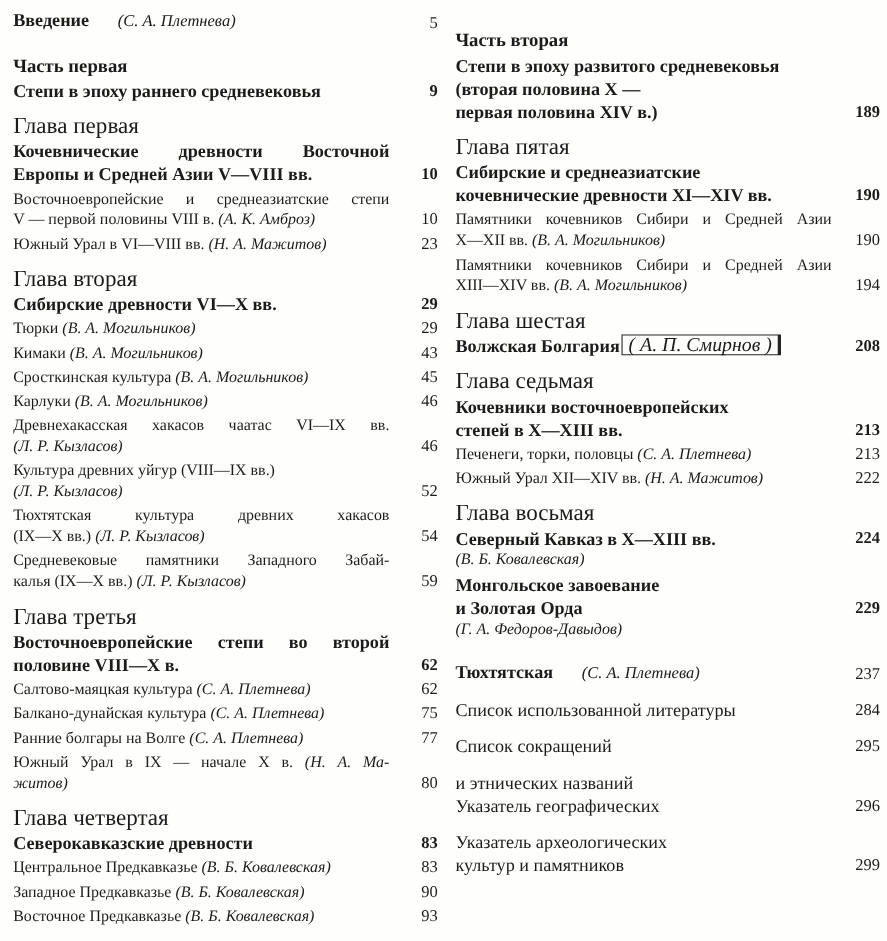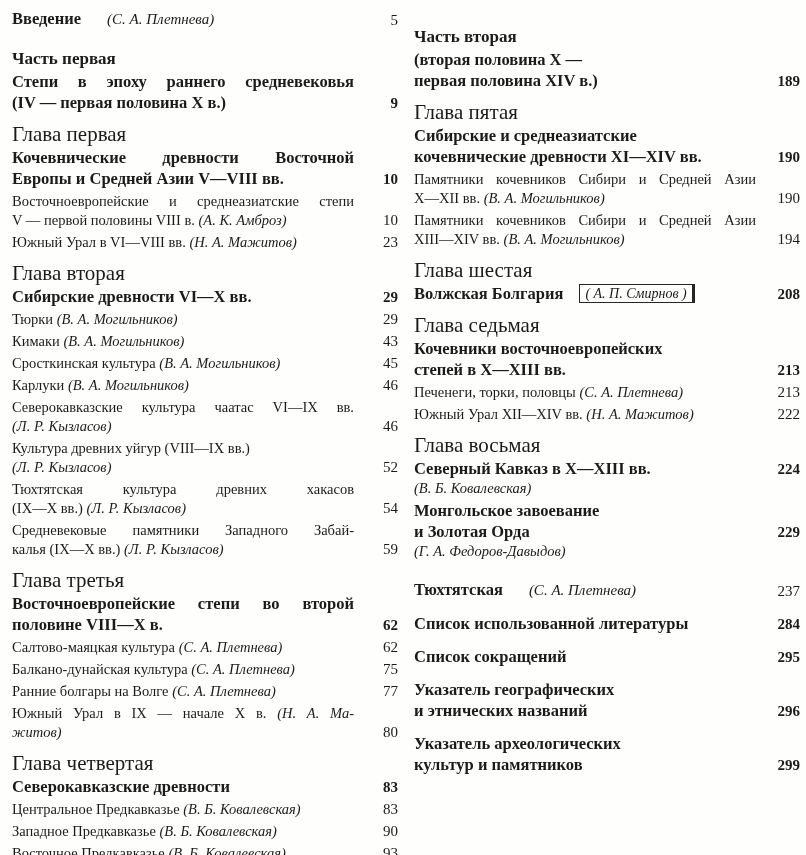--- a/index.html
+++ b/index.html
@@ -22,38 +22,38 @@
   .lead { margin-top: 0; }
   .lead .line { font-size: 16.5px; line-height: 21px; }
   .lead .seg-b { font-weight: bold; }
   .lead .seg-i { font-style: italic; margin-left: 26px; font-size: 15px; }
   .lead + * .lead, .col .lead:not(:first-child) { margin-top: 18px; }
 
   .part { margin-top: 18px; font-weight: bold; font-size: 17px; line-height: 21px; }
   .title { margin-top: 2px; font-weight: bold; font-size: 16.5px; line-height: 21px; }
   .chapter { margin-top: 11px; font-size: 21px; line-height: 21px; }
   .sub { margin-top: 3px; font-size: 14.5px; line-height: 19px; }
-  .index { margin-top: 12px; font-size: 16.5px; line-height: 21px; font-weight: bold; }
+  .index { margin-top: 12px; font-size: 16.5px; line-height: 21px; }
 
   .title .line:not(:last-child), .sub .line:not(:last-child) { text-align-last: justify; }
   .nojust .line:not(:last-child) { text-align-last: auto; }
 
   .seg-i { font-style: italic; }
   .author-line { font-style: italic; font-size: 14.5px; line-height: 19px; font-weight: normal; }
   .title .author-line { margin-top: 0; }
 
   .boxed-author {
     display: inline-block;
     border: 1.5px solid #262626;
     border-right-width: 3px;
     padding: 0 5px;
-    margin-left: 16px;
+    margin-left: 2px;
     font-style: italic;
     font-weight: normal;
-    font-size: 14px;
+    font-size: 18px;
     line-height: 17px;
     vertical-align: 1px;
     white-space: nowrap;
   }
 </style>
 </head>
 <body>
 
 <div class="page">
   <div class="col">
@@ -69,21 +69,20 @@
         <div class="row">
           <div class="text">
             <div class="line"><span class="seg">Часть первая</span></div>
           </div>
         </div>
       </div>
       <div class="entry title">
         <div class="row">
           <div class="text">
             <div class="line"><span class="seg">Степи в эпоху раннего средневековья</span></div>
-            <div class="line"><span class="seg">(IV — первая половина X в.)</span></div>
           </div>
           <div class="page-num">9</div>
         </div>
       </div>
       <div class="entry chapter">
         <div class="row">
           <div class="text">
             <div class="line"><span class="seg">Глава первая</span></div>
           </div>
         </div>
@@ -157,21 +156,21 @@
         <div class="row">
           <div class="text">
             <div class="line"><span class="seg">Карлуки </span><span class="seg-i">(В. А. Могильников)</span></div>
           </div>
           <div class="page-num">46</div>
         </div>
       </div>
       <div class="entry sub">
         <div class="row">
           <div class="text">
-            <div class="line"><span class="seg">Северокавказские культура чаатас VI—IX вв.</span></div>
+            <div class="line"><span class="seg">Древнехакасская хакасов чаатас VI—IX вв.</span></div>
             <div class="line"><span class="seg-i">(Л. Р. Кызласов)</span></div>
           </div>
           <div class="page-num">46</div>
         </div>
       </div>
       <div class="entry sub nojust">
         <div class="row">
           <div class="text">
             <div class="line"><span class="seg">Культура древних уйгур (VIII—IX вв.)</span></div>
             <div class="line"><span class="seg-i">(Л. Р. Кызласов)</span></div>
@@ -290,20 +289,21 @@
       <div class="entry part">
         <div class="row">
           <div class="text">
             <div class="line"><span class="seg">Часть вторая</span></div>
           </div>
         </div>
       </div>
       <div class="entry title nojust">
         <div class="row">
           <div class="text">
+            <div class="line"><span class="seg">Степи в эпоху развитого средневековья</span></div>
             <div class="line"><span class="seg">(вторая половина X —</span></div>
             <div class="line"><span class="seg">первая половина XIV в.)</span></div>
           </div>
           <div class="page-num">189</div>
         </div>
       </div>
       <div class="entry chapter">
         <div class="row">
           <div class="text">
             <div class="line"><span class="seg">Глава пятая</span></div>
@@ -430,22 +430,22 @@
         <div class="row">
           <div class="text">
             <div class="line"><span class="seg">Список сокращений</span></div>
           </div>
           <div class="page-num">295</div>
         </div>
       </div>
       <div class="entry index">
         <div class="row">
           <div class="text">
+            <div class="line"><span class="seg">и этнических названий</span></div>
             <div class="line"><span class="seg">Указатель географических</span></div>
-            <div class="line"><span class="seg">и этнических названий</span></div>
           </div>
           <div class="page-num">296</div>
         </div>
       </div>
       <div class="entry index">
         <div class="row">
           <div class="text">
             <div class="line"><span class="seg">Указатель археологических</span></div>
             <div class="line"><span class="seg">культур и памятников</span></div>
           </div>

